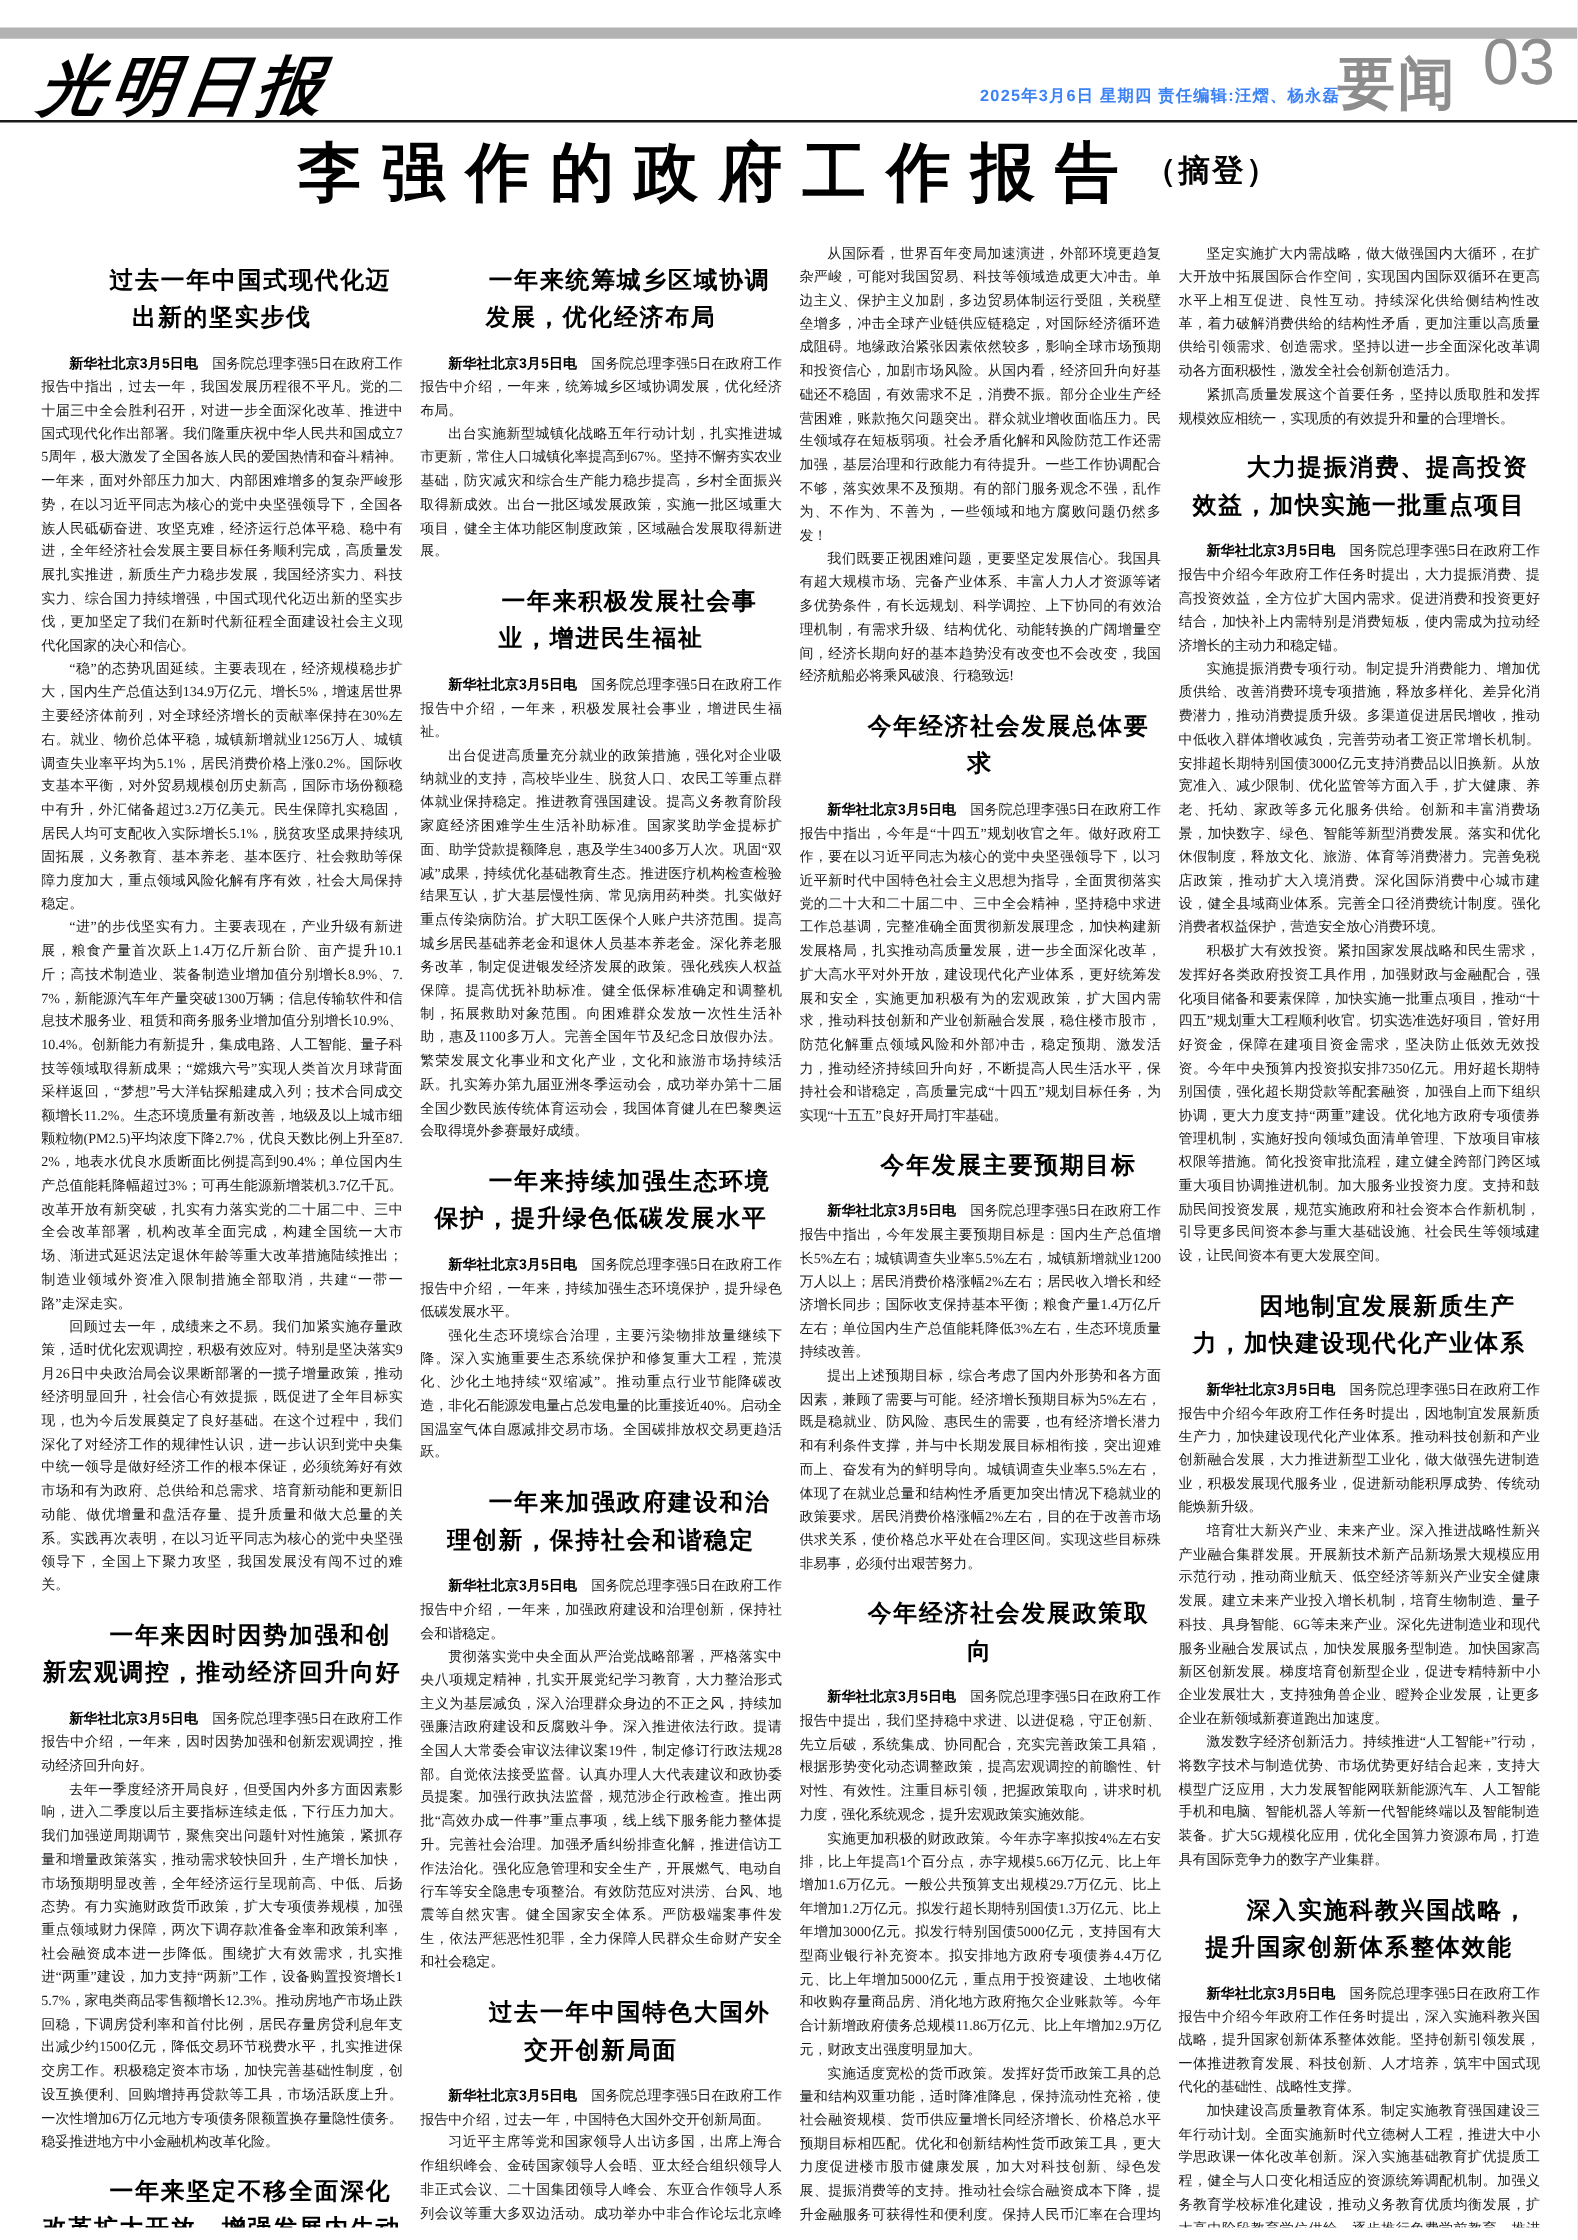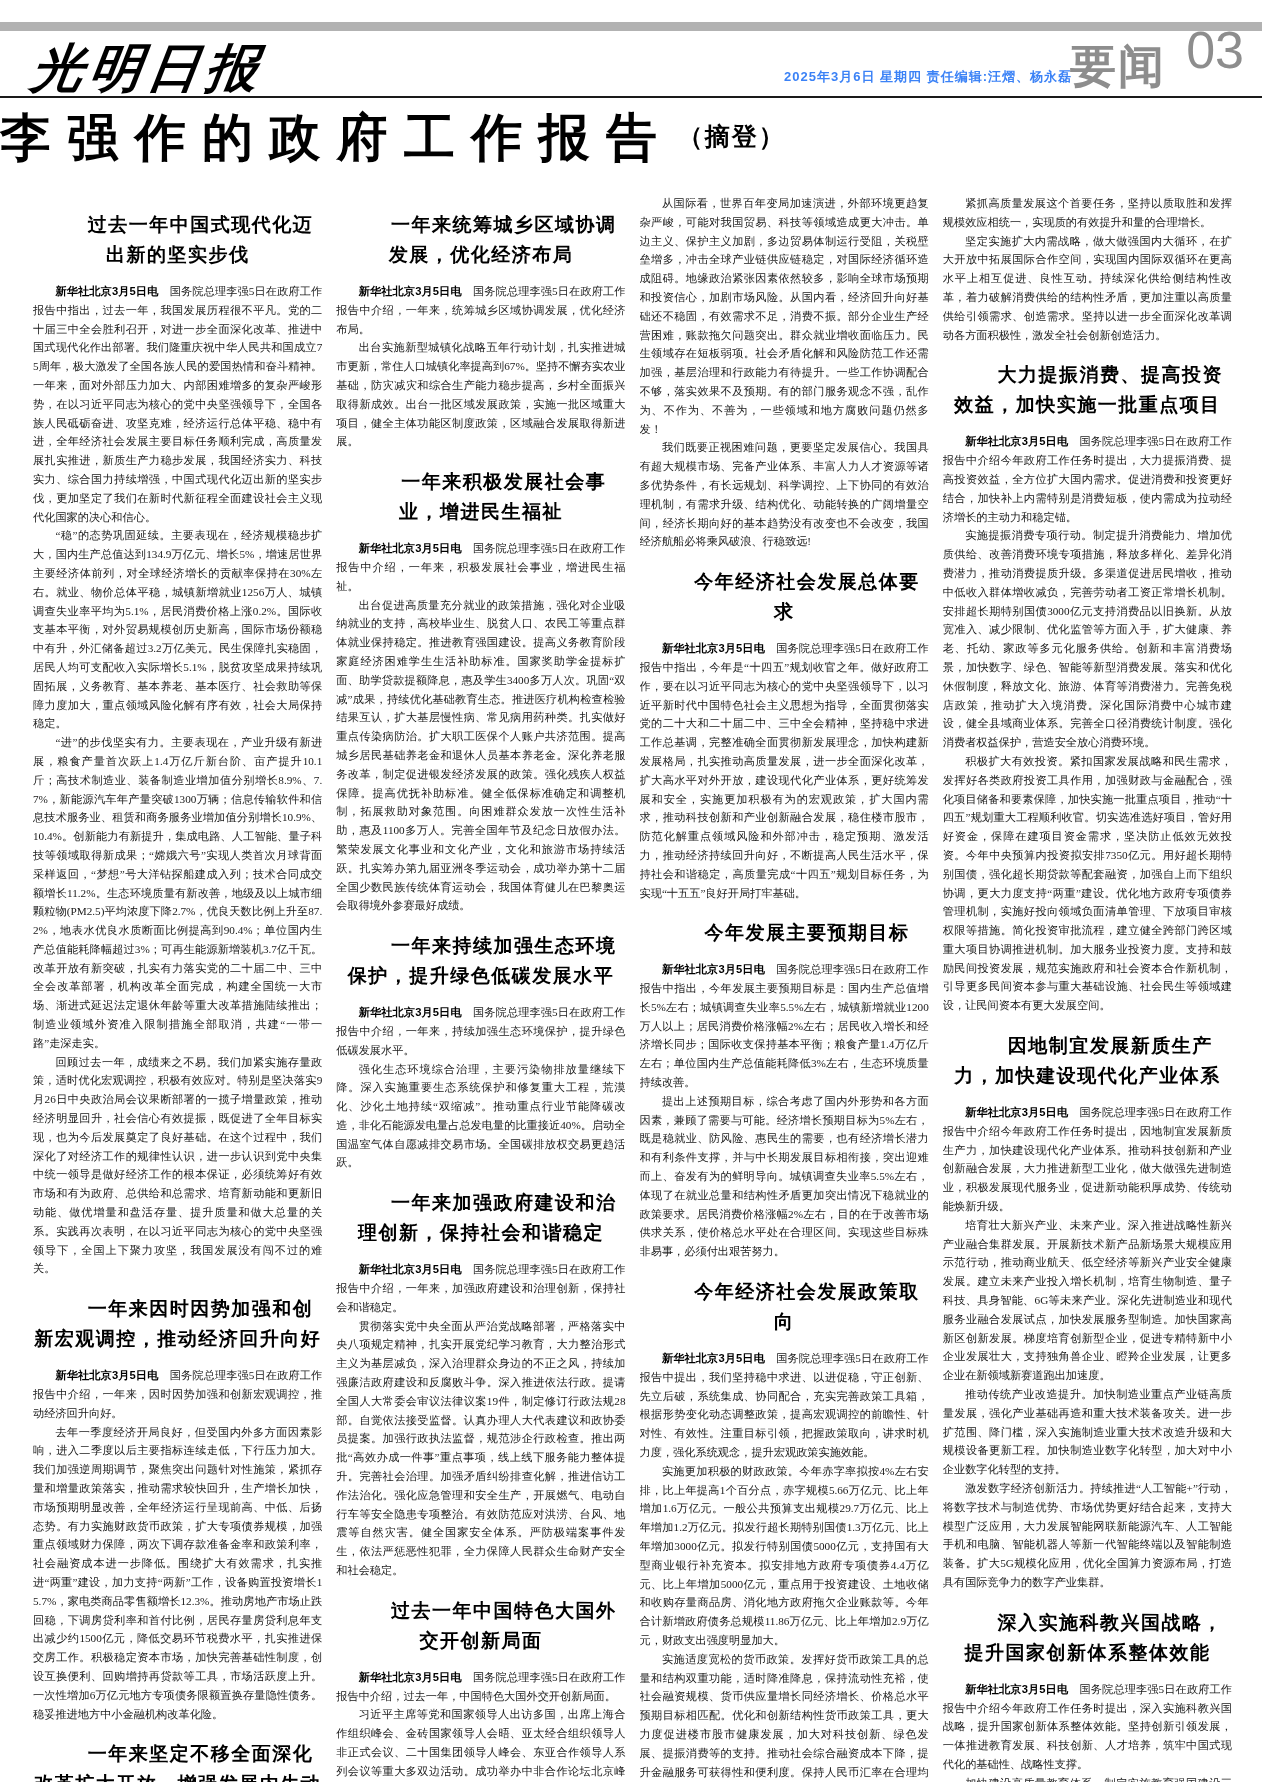--- a/index.html
+++ b/index.html
@@ -10,21 +10,21 @@
   .logo{position:absolute;top:34px;left:32px;font-size:52px;font-weight:bold;font-style:italic;
         letter-spacing:6px;transform:skewX(-8deg);font-family:"Liberation Serif","DejaVu Serif",serif;color:#000;}
   .dateline{position:absolute;top:68px;right:190px;font-size:13px;font-weight:bold;
             font-family:"Liberation Sans","DejaVu Sans",sans-serif;color:#3b82f6;letter-spacing:1px;}
   .section-name{position:absolute;top:36px;right:96px;font-size:46px;font-weight:bold;color:#8d8d8d;
             font-family:Liberation Sans, sans-serif;letter-spacing:2px;}
   .page-no{position:absolute;top:20px;right:18px;font-size:52px;font-weight:400;color:#8d8d8d;
             font-family:"Liberation Sans","DejaVu Sans",sans-serif;}
   .mast-rule{position:absolute;top:96px;left:0;width:100%;border-top:2px solid #1a1a1a;}
   
-  .main-headline{position:absolute;top:104px;left:0;width:100%;white-space:nowrap;
+  .main-headline{position:absolute;top:104px;left:0;width:100%;text-align:center;white-space:nowrap;
             font-family:"Liberation Sans","DejaVu Sans",sans-serif;color:#000;}
   .main-headline .t{font-size:51px;font-weight:bold;letter-spacing:0.32em;}
   .main-headline .s{font-size:25px;font-weight:bold;letter-spacing:2px;vertical-align:10px;}
   
   .columns{position:absolute;top:194px;left:33px;right:30px;bottom:10px;display:flex;gap:14px;}
   .col{flex:1 1 0;overflow:hidden;}
   .art-headline{font-family:"Liberation Sans","DejaVu Sans",sans-serif;font-weight:bold;color:#000;
             font-size:19px;line-height:30px;letter-spacing:1.5px;text-indent:2.4em;
             margin:16px 0 12px 0;word-break:break-all;text-align:center;}
   .para{font-size:11.2px;line-height:18.8px;margin:0;text-indent:2em;text-align:justify;
@@ -83,29 +83,28 @@
         <p class="para"><b>新华社北京3月5日电</b>　国务院总理李强5日在政府工作报告中指出，今年是“十四五”规划收官之年。做好政府工作，要在以习近平同志为核心的党中央坚强领导下，以习近平新时代中国特色社会主义思想为指导，全面贯彻落实党的二十大和二十届二中、三中全会精神，坚持稳中求进工作总基调，完整准确全面贯彻新发展理念，加快构建新发展格局，扎实推动高质量发展，进一步全面深化改革，扩大高水平对外开放，建设现代化产业体系，更好统筹发展和安全，实施更加积极有为的宏观政策，扩大国内需求，推动科技创新和产业创新融合发展，稳住楼市股市，防范化解重点领域风险和外部冲击，稳定预期、激发活力，推动经济持续回升向好，不断提高人民生活水平，保持社会和谐稳定，高质量完成“十四五”规划目标任务，为实现“十五五”良好开局打牢基础。</p>
         <div class="art-headline">今年发展主要预期目标</div>
         <p class="para"><b>新华社北京3月5日电</b>　国务院总理李强5日在政府工作报告中指出，今年发展主要预期目标是：国内生产总值增长5%左右；城镇调查失业率5.5%左右，城镇新增就业1200万人以上；居民消费价格涨幅2%左右；居民收入增长和经济增长同步；国际收支保持基本平衡；粮食产量1.4万亿斤左右；单位国内生产总值能耗降低3%左右，生态环境质量持续改善。</p>
         <p class="para">提出上述预期目标，综合考虑了国内外形势和各方面因素，兼顾了需要与可能。经济增长预期目标为5%左右，既是稳就业、防风险、惠民生的需要，也有经济增长潜力和有利条件支撑，并与中长期发展目标相衔接，突出迎难而上、奋发有为的鲜明导向。城镇调查失业率5.5%左右，体现了在就业总量和结构性矛盾更加突出情况下稳就业的政策要求。居民消费价格涨幅2%左右，目的在于改善市场供求关系，使价格总水平处在合理区间。实现这些目标殊非易事，必须付出艰苦努力。</p>
         <div class="art-headline">今年经济社会发展政策取向</div>
         <p class="para"><b>新华社北京3月5日电</b>　国务院总理李强5日在政府工作报告中提出，我们坚持稳中求进、以进促稳，守正创新、先立后破，系统集成、协同配合，充实完善政策工具箱，根据形势变化动态调整政策，提高宏观调控的前瞻性、针对性、有效性。注重目标引领，把握政策取向，讲求时机力度，强化系统观念，提升宏观政策实施效能。</p>
         <p class="para">实施更加积极的财政政策。今年赤字率拟按4%左右安排，比上年提高1个百分点，赤字规模5.66万亿元、比上年增加1.6万亿元。一般公共预算支出规模29.7万亿元、比上年增加1.2万亿元。拟发行超长期特别国债1.3万亿元、比上年增加3000亿元。拟发行特别国债5000亿元，支持国有大型商业银行补充资本。拟安排地方政府专项债券4.4万亿元、比上年增加5000亿元，重点用于投资建设、土地收储和收购存量商品房、消化地方政府拖欠企业账款等。今年合计新增政府债务总规模11.86万亿元、比上年增加2.9万亿元，财政支出强度明显加大。</p>
         <p class="para">实施适度宽松的货币政策。发挥好货币政策工具的总量和结构双重功能，适时降准降息，保持流动性充裕，使社会融资规模、货币供应量增长同经济增长、价格总水平预期目标相匹配。优化和创新结构性货币政策工具，更大力度促进楼市股市健康发展，加大对科技创新、绿色发展、提振消费等的支持。推动社会综合融资成本下降，提升金融服务可获得性和便利度。保持人民币汇率在合理均衡水平上的基本稳定。拓展中央银行宏观审慎与金融稳定功能，创新金融工具，维护金融市场稳定。</p>
       </div>
       <div class="col">
+        <p class="para">坚定实施扩大内需战略，做大做强国内大循环，在扩大开放中拓展国际合作空间，实现国内国际双循环在更高水平上相互促进、良性互动。持续深化供给侧结构性改革，着力破解消费供给的结构性矛盾，更加注重以高质量供给引领需求、创造需求。坚持以进一步全面深化改革调动各方面积极性，激发全社会创新创造活力。</p>
         <p class="para">紧抓高质量发展这个首要任务，坚持以质取胜和发挥规模效应相统一，实现质的有效提升和量的合理增长。</p>
-        <p class="para">坚定实施扩大内需战略，做大做强国内大循环，在扩大开放中拓展国际合作空间，实现国内国际双循环在更高水平上相互促进、良性互动。持续深化供给侧结构性改革，着力破解消费供给的结构性矛盾，更加注重以高质量供给引领需求、创造需求。坚持以进一步全面深化改革调动各方面积极性，激发全社会创新创造活力。</p>
         <div class="art-headline">大力提振消费、提高投资效益，加快实施一批重点项目</div>
         <p class="para"><b>新华社北京3月5日电</b>　国务院总理李强5日在政府工作报告中介绍今年政府工作任务时提出，大力提振消费、提高投资效益，全方位扩大国内需求。促进消费和投资更好结合，加快补上内需特别是消费短板，使内需成为拉动经济增长的主动力和稳定锚。</p>
         <p class="para">实施提振消费专项行动。制定提升消费能力、增加优质供给、改善消费环境专项措施，释放多样化、差异化消费潜力，推动消费提质升级。多渠道促进居民增收，推动中低收入群体增收减负，完善劳动者工资正常增长机制。安排超长期特别国债3000亿元支持消费品以旧换新。从放宽准入、减少限制、优化监管等方面入手，扩大健康、养老、托幼、家政等多元化服务供给。创新和丰富消费场景，加快数字、绿色、智能等新型消费发展。落实和优化休假制度，释放文化、旅游、体育等消费潜力。完善免税店政策，推动扩大入境消费。深化国际消费中心城市建设，健全县域商业体系。完善全口径消费统计制度。强化消费者权益保护，营造安全放心消费环境。</p>
         <p class="para">积极扩大有效投资。紧扣国家发展战略和民生需求，发挥好各类政府投资工具作用，加强财政与金融配合，强化项目储备和要素保障，加快实施一批重点项目，推动“十四五”规划重大工程顺利收官。切实选准选好项目，管好用好资金，保障在建项目资金需求，坚决防止低效无效投资。今年中央预算内投资拟安排7350亿元。用好超长期特别国债，强化超长期贷款等配套融资，加强自上而下组织协调，更大力度支持“两重”建设。优化地方政府专项债券管理机制，实施好投向领域负面清单管理、下放项目审核权限等措施。简化投资审批流程，建立健全跨部门跨区域重大项目协调推进机制。加大服务业投资力度。支持和鼓励民间投资发展，规范实施政府和社会资本合作新机制，引导更多民间资本参与重大基础设施、社会民生等领域建设，让民间资本有更大发展空间。</p>
         <div class="art-headline">因地制宜发展新质生产力，加快建设现代化产业体系</div>
         <p class="para"><b>新华社北京3月5日电</b>　国务院总理李强5日在政府工作报告中介绍今年政府工作任务时提出，因地制宜发展新质生产力，加快建设现代化产业体系。推动科技创新和产业创新融合发展，大力推进新型工业化，做大做强先进制造业，积极发展现代服务业，促进新动能积厚成势、传统动能焕新升级。</p>
         <p class="para">培育壮大新兴产业、未来产业。深入推进战略性新兴产业融合集群发展。开展新技术新产品新场景大规模应用示范行动，推动商业航天、低空经济等新兴产业安全健康发展。建立未来产业投入增长机制，培育生物制造、量子科技、具身智能、6G等未来产业。深化先进制造业和现代服务业融合发展试点，加快发展服务型制造。加快国家高新区创新发展。梯度培育创新型企业，促进专精特新中小企业发展壮大，支持独角兽企业、瞪羚企业发展，让更多企业在新领域新赛道跑出加速度。</p>
-        <p class="para">推动传统产业改造提升。加快制造业重点产业链高质量发展，强化产业基础再造和重大技术装备攻关。进一步扩范围、降门槛，深入实施制造业重大技术改造升级和大规模设备更新工程。加快制造业数字化转型，加大对中小企业数字化转型的支持。</p>
         <p class="para">激发数字经济创新活力。持续推进“人工智能+”行动，将数字技术与制造优势、市场优势更好结合起来，支持大模型广泛应用，大力发展智能网联新能源汽车、人工智能手机和电脑、智能机器人等新一代智能终端以及智能制造装备。扩大5G规模化应用，优化全国算力资源布局，打造具有国际竞争力的数字产业集群。</p>
         <div class="art-headline">深入实施科教兴国战略，提升国家创新体系整体效能</div>
         <p class="para"><b>新华社北京3月5日电</b>　国务院总理李强5日在政府工作报告中介绍今年政府工作任务时提出，深入实施科教兴国战略，提升国家创新体系整体效能。坚持创新引领发展，一体推进教育发展、科技创新、人才培养，筑牢中国式现代化的基础性、战略性支撑。</p>
         <p class="para">加快建设高质量教育体系。制定实施教育强国建设三年行动计划。全面实施新时代立德树人工程，推进大中小学思政课一体化改革创新。深入实施基础教育扩优提质工程，健全与人口变化相适应的资源统筹调配机制。加强义务教育学校标准化建设，推动义务教育优质均衡发展，扩大高中阶段教育学位供给，逐步推行免费学前教育。推进职普融通、产教融合，增强职业教育适应性。分类推进高校改革，扎实推进优质本科扩容，加快“双一流”建设。建设高素质专业化教师队伍，加强师德师风建设和教师待遇保障。加快从教育大国向教育强国迈进。</p>
       </div>
     </div>
 </div>
 
 </body></html>

